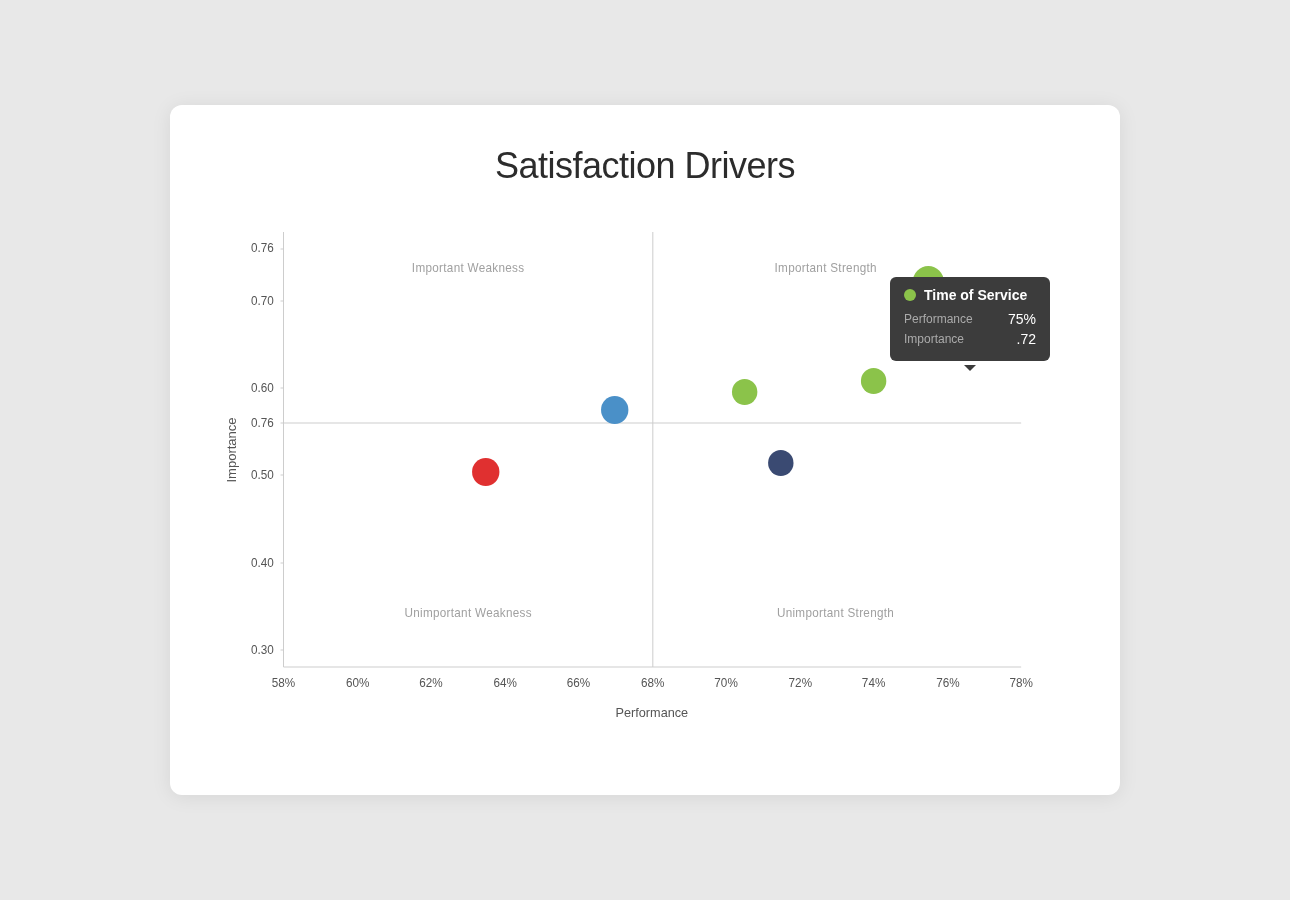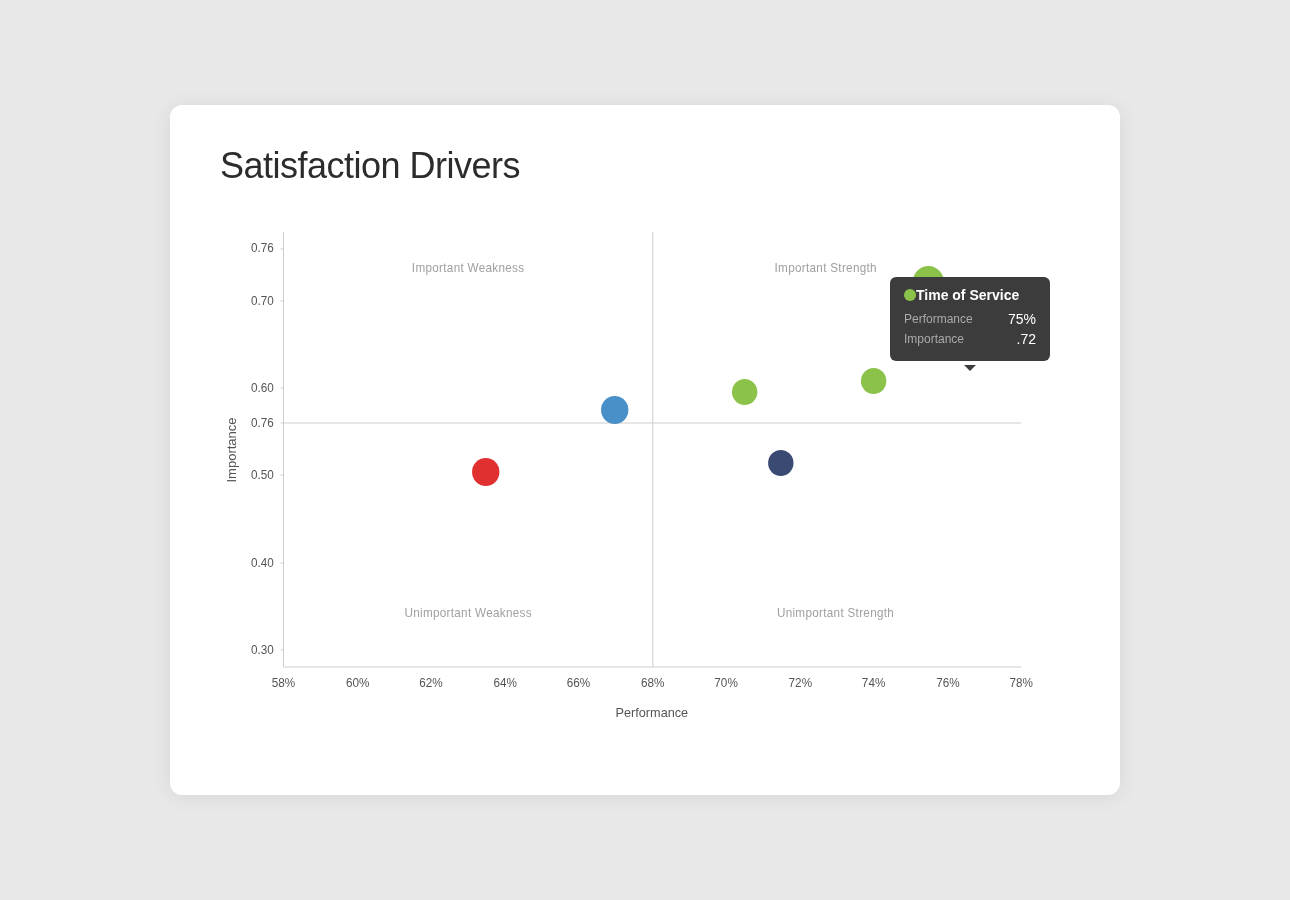--- a/index.html
+++ b/index.html
@@ -20,20 +20,21 @@
       padding: 40px 50px 50px 50px;
       box-shadow: 0 2px 20px rgba(0,0,0,0.08);
       position: relative;
     }
     .chart-title {
       font-size: 36px;
       font-weight: 300;
       color: #2c2c2c;
       margin-bottom: 30px;
       letter-spacing: -0.5px;
+      text-align: center;
     }
     .chart-area {
       position: relative;
       width: 100%;
       height: 520px;
     }
 
     
     .tooltip {
       position: absolute;
@@ -53,20 +54,21 @@
       bottom: -10px;
       left: 50%;
       transform: translateX(-50%);
       border: 6px solid transparent;
       border-top-color: #3c3c3c;
       border-bottom: none;
     }
     .tooltip-header {
       display: flex;
       align-items: center;
+      gap: 8px;
       font-weight: 600;
       margin-bottom: 8px;
       font-size: 14px;
     }
     .tooltip-dot {
       width: 12px;
       height: 12px;
       border-radius: 50%;
       flex-shrink: 0;
     }

